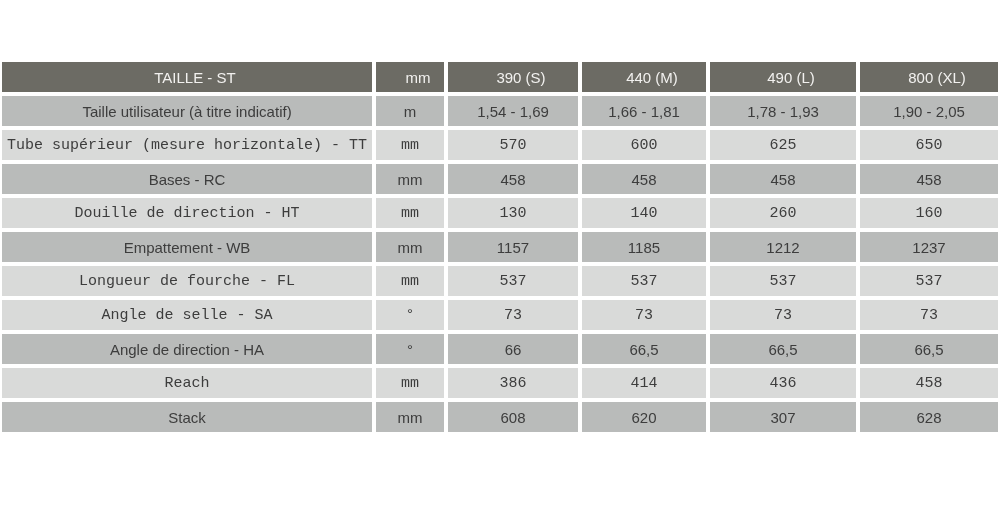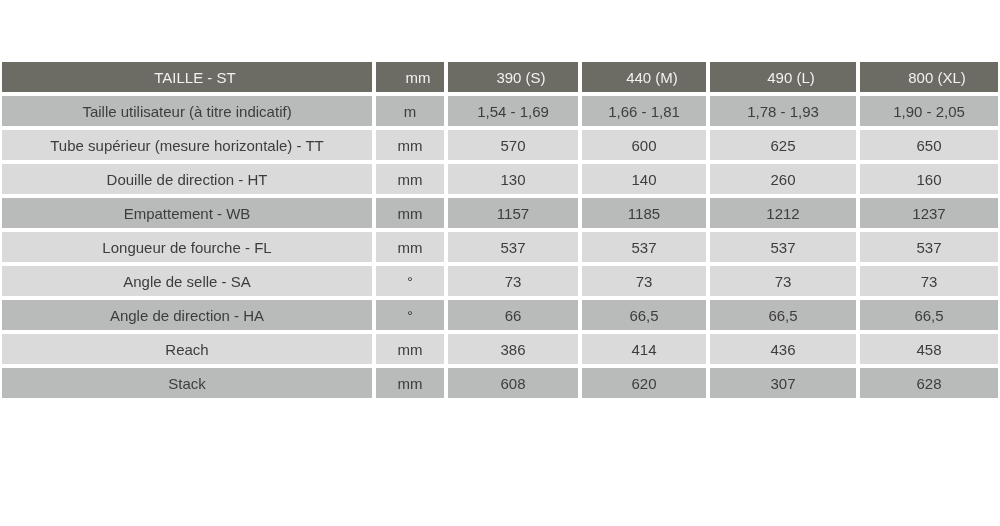--- a/index.html
+++ b/index.html
@@ -40,20 +40,21 @@
     padding-left: 20px;
   }
   tr.r-med td {
     background: #b9bbba;
     color: #3d3d3d;
     margin-left: 22px;
   }
   tr.r-lt td {
     background: #d9dad9;
     color: #3d3d3d;
+    font-family: Liberation Mono, monospace;
   }
 </style>
 </head>
 <body>
 
 <div class="canvas">
   <table class="geo">
     <colgroup>
       <col style="width:370px">
       <col style="width:68px">
@@ -81,20 +82,28 @@
         <td>1,78 - 1,93</td>
         <td>1,90 - 2,05</td>
       </tr>
       <tr class="r-lt">
         <td>Tube supérieur (mesure horizontale) - TT</td>
         <td>mm</td>
         <td>570</td>
         <td>600</td>
         <td>625</td>
         <td>650</td>
+      </tr>
+      <tr class="r-med">
+        <td>Bases - RC</td>
+        <td>mm</td>
+        <td>458</td>
+        <td>458</td>
+        <td>458</td>
+        <td>458</td>
       </tr>
       <tr class="r-lt">
         <td>Douille de direction - HT</td>
         <td>mm</td>
         <td>130</td>
         <td>140</td>
         <td>260</td>
         <td>160</td>
       </tr>
       <tr class="r-med">

